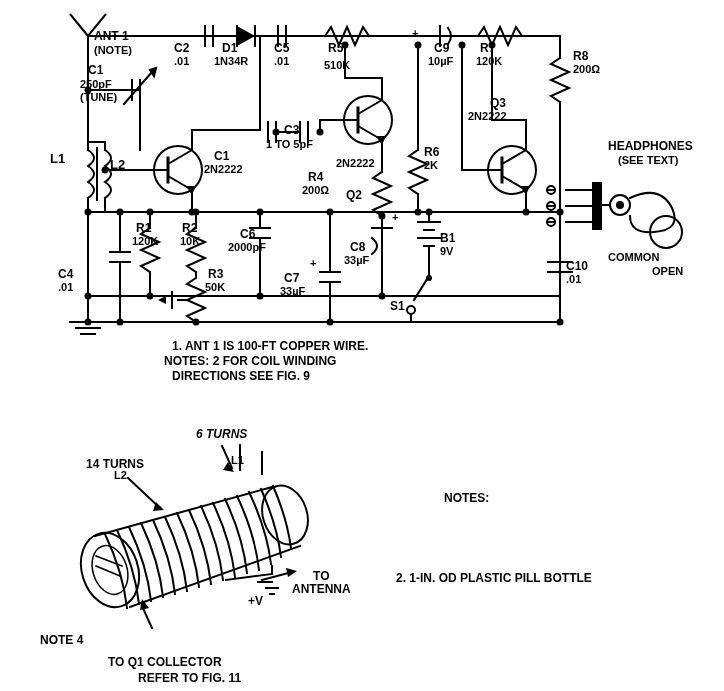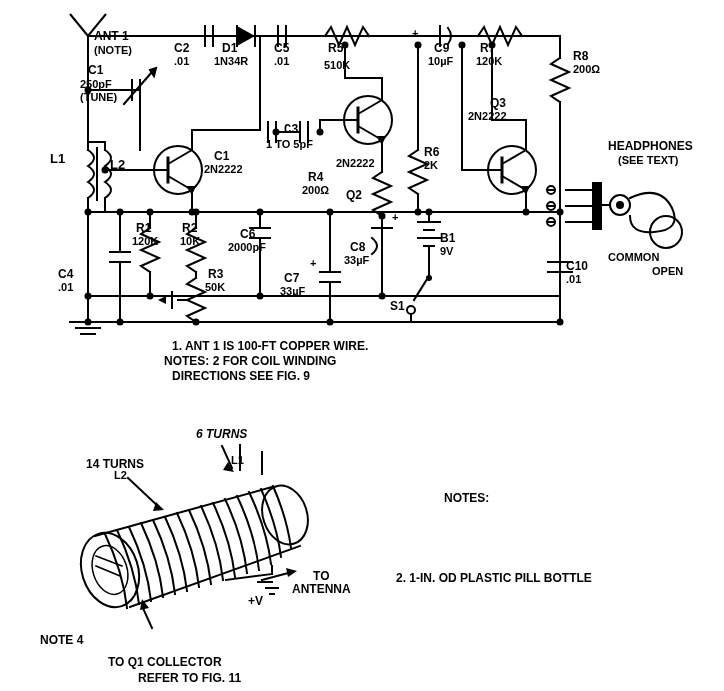--- a/index.html
+++ b/index.html
@@ -297,21 +297,21 @@
 <div class="lbl s10" style="left:412px;top:28px;"><span>+</span></div>
 <div class="lbl s11" style="left:434px;top:42px;"><span>C9</span></div>
 <div class="lbl s10" style="left:428px;top:56px;"><span>10µF</span></div>
 
 <div class="lbl s11" style="left:480px;top:42px;"><span>R7</span></div>
 <div class="lbl s10" style="left:476px;top:56px;"><span>120K</span></div>
 
 <div class="lbl s11" style="left:573px;top:50px;"><span>R8</span></div>
 <div class="lbl s10" style="left:573px;top:64px;"><span>200Ω</span></div>
 
-<div class="lbl s11" style="left:284px;top:124px;font-family:Liberation Mono, monospace;"><span>C3</span></div>
+<div class="lbl s11" style="left:284px;top:124px;"><span>C3</span></div>
 <div class="lbl s10" style="left:266px;top:139px;"><span>1 TO 5pF</span></div>
 
 <div class="lbl s11" style="left:346px;top:144px;margin-top:45px;"><span>Q2</span></div>
 <div class="lbl s10" style="left:336px;top:158px;"><span>2N2222</span></div>
 
 <div class="lbl s11" style="left:490px;top:97px;"><span>Q3</span></div>
 <div class="lbl s10" style="left:468px;top:111px;"><span>2N2222</span></div>
 
 <div class="lbl s11" style="left:424px;top:146px;"><span>R6</span></div>
 <div class="lbl s10" style="left:424px;top:160px;"><span>2K</span></div>

